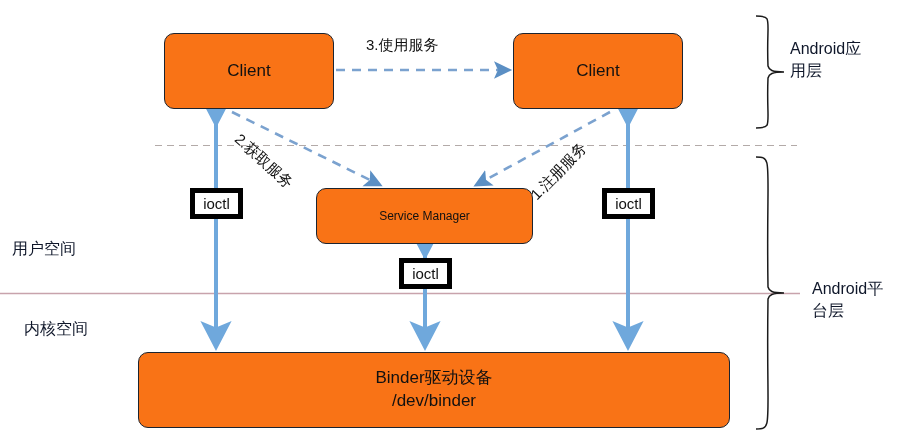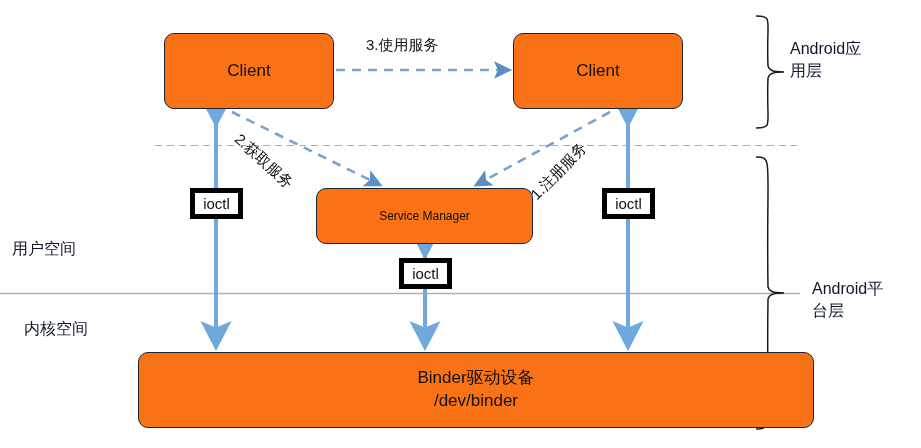--- a/index.html
+++ b/index.html
@@ -35,21 +35,21 @@
     justify-content: center;
     text-align: center;
     color: #111111;
     font-size: 17px;
     line-height: 1.35;
     z-index: 3;
   }
   .node-client  { left: 164px; top: 33px;  width: 170px; height: 76px; }
   .node-server  { left: 513px; top: 33px;  width: 170px; height: 76px; }
   .node-sm      { left: 316px; top: 188px; width: 217px; height: 56px; font-size: 12px; }
-  .node-binder  { left: 138px; top: 352px; width: 676px; height: 76px; font-size: 17px; }
+  .node-binder  { left: 138px; top: 352px; width: 592px; height: 76px; font-size: 17px; }
 
   .ioctl {
     position: absolute;
     box-sizing: border-box;
     background: #ffffff;
     border: 5px solid #000000;
     display: flex;
     align-items: center;
     justify-content: center;
     color: #111111;

